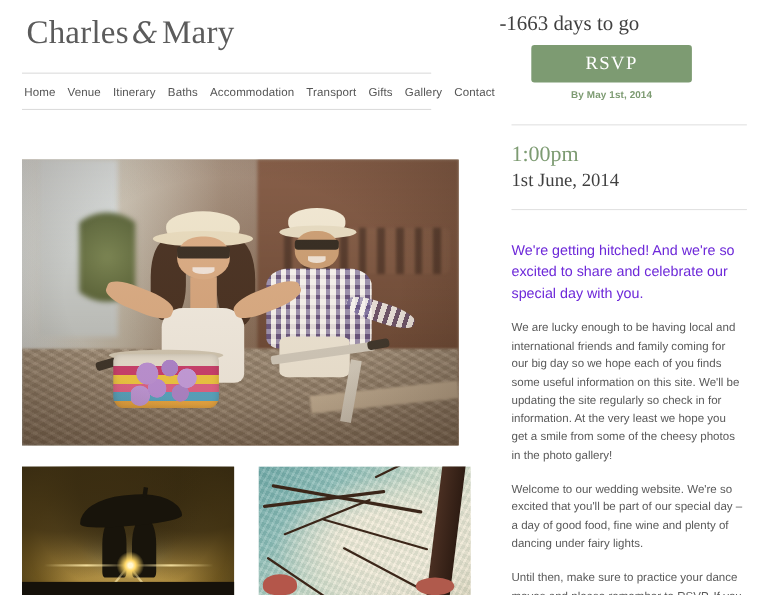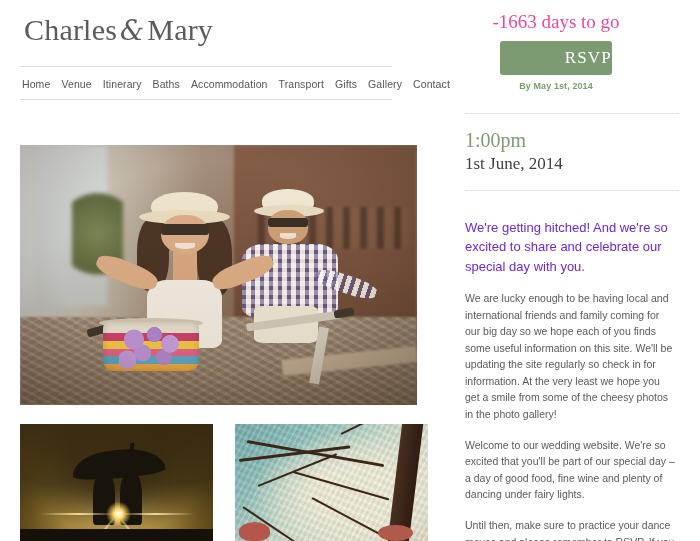--- a/index.html
+++ b/index.html
@@ -360,46 +360,46 @@
   }
 
   
   .right-col {
     position: absolute;
     left: 432px;
     top: 0;
     width: 248px;
   }
   .countdown {
-    text-align: center;
+    text-align: left;
     font-family: "Liberation Serif", serif;
     font-size: 19px;
-    color: #ec4899;
+    color: #404040;
     line-height: 1.3;
     padding: 10px 22px 0 22px;
     box-sizing: border-box;
   }
   .rsvp-wrap {
     text-align: center;
     margin-top: 6px;
   }
   .rsvp-btn {
     display: block;
-    width: 112px;
+    width: 146px;
     height: 34px;
     line-height: 34px;
     margin: 0 auto;
     background: #7d9b72;
     color: #ffffff;
     font-family: "Liberation Serif", serif;
     font-size: 17px;
     letter-spacing: 1.2px;
     border: none;
     border-radius: 3px;
-    text-align: right;
+    text-align: center;
     cursor: pointer;
     padding: 0;
   }
   .rsvp-note {
     margin-top: 6px;
     font-size: 9px;
     font-weight: bold;
     color: #7d9b72;
     letter-spacing: 0.1px;
   }

